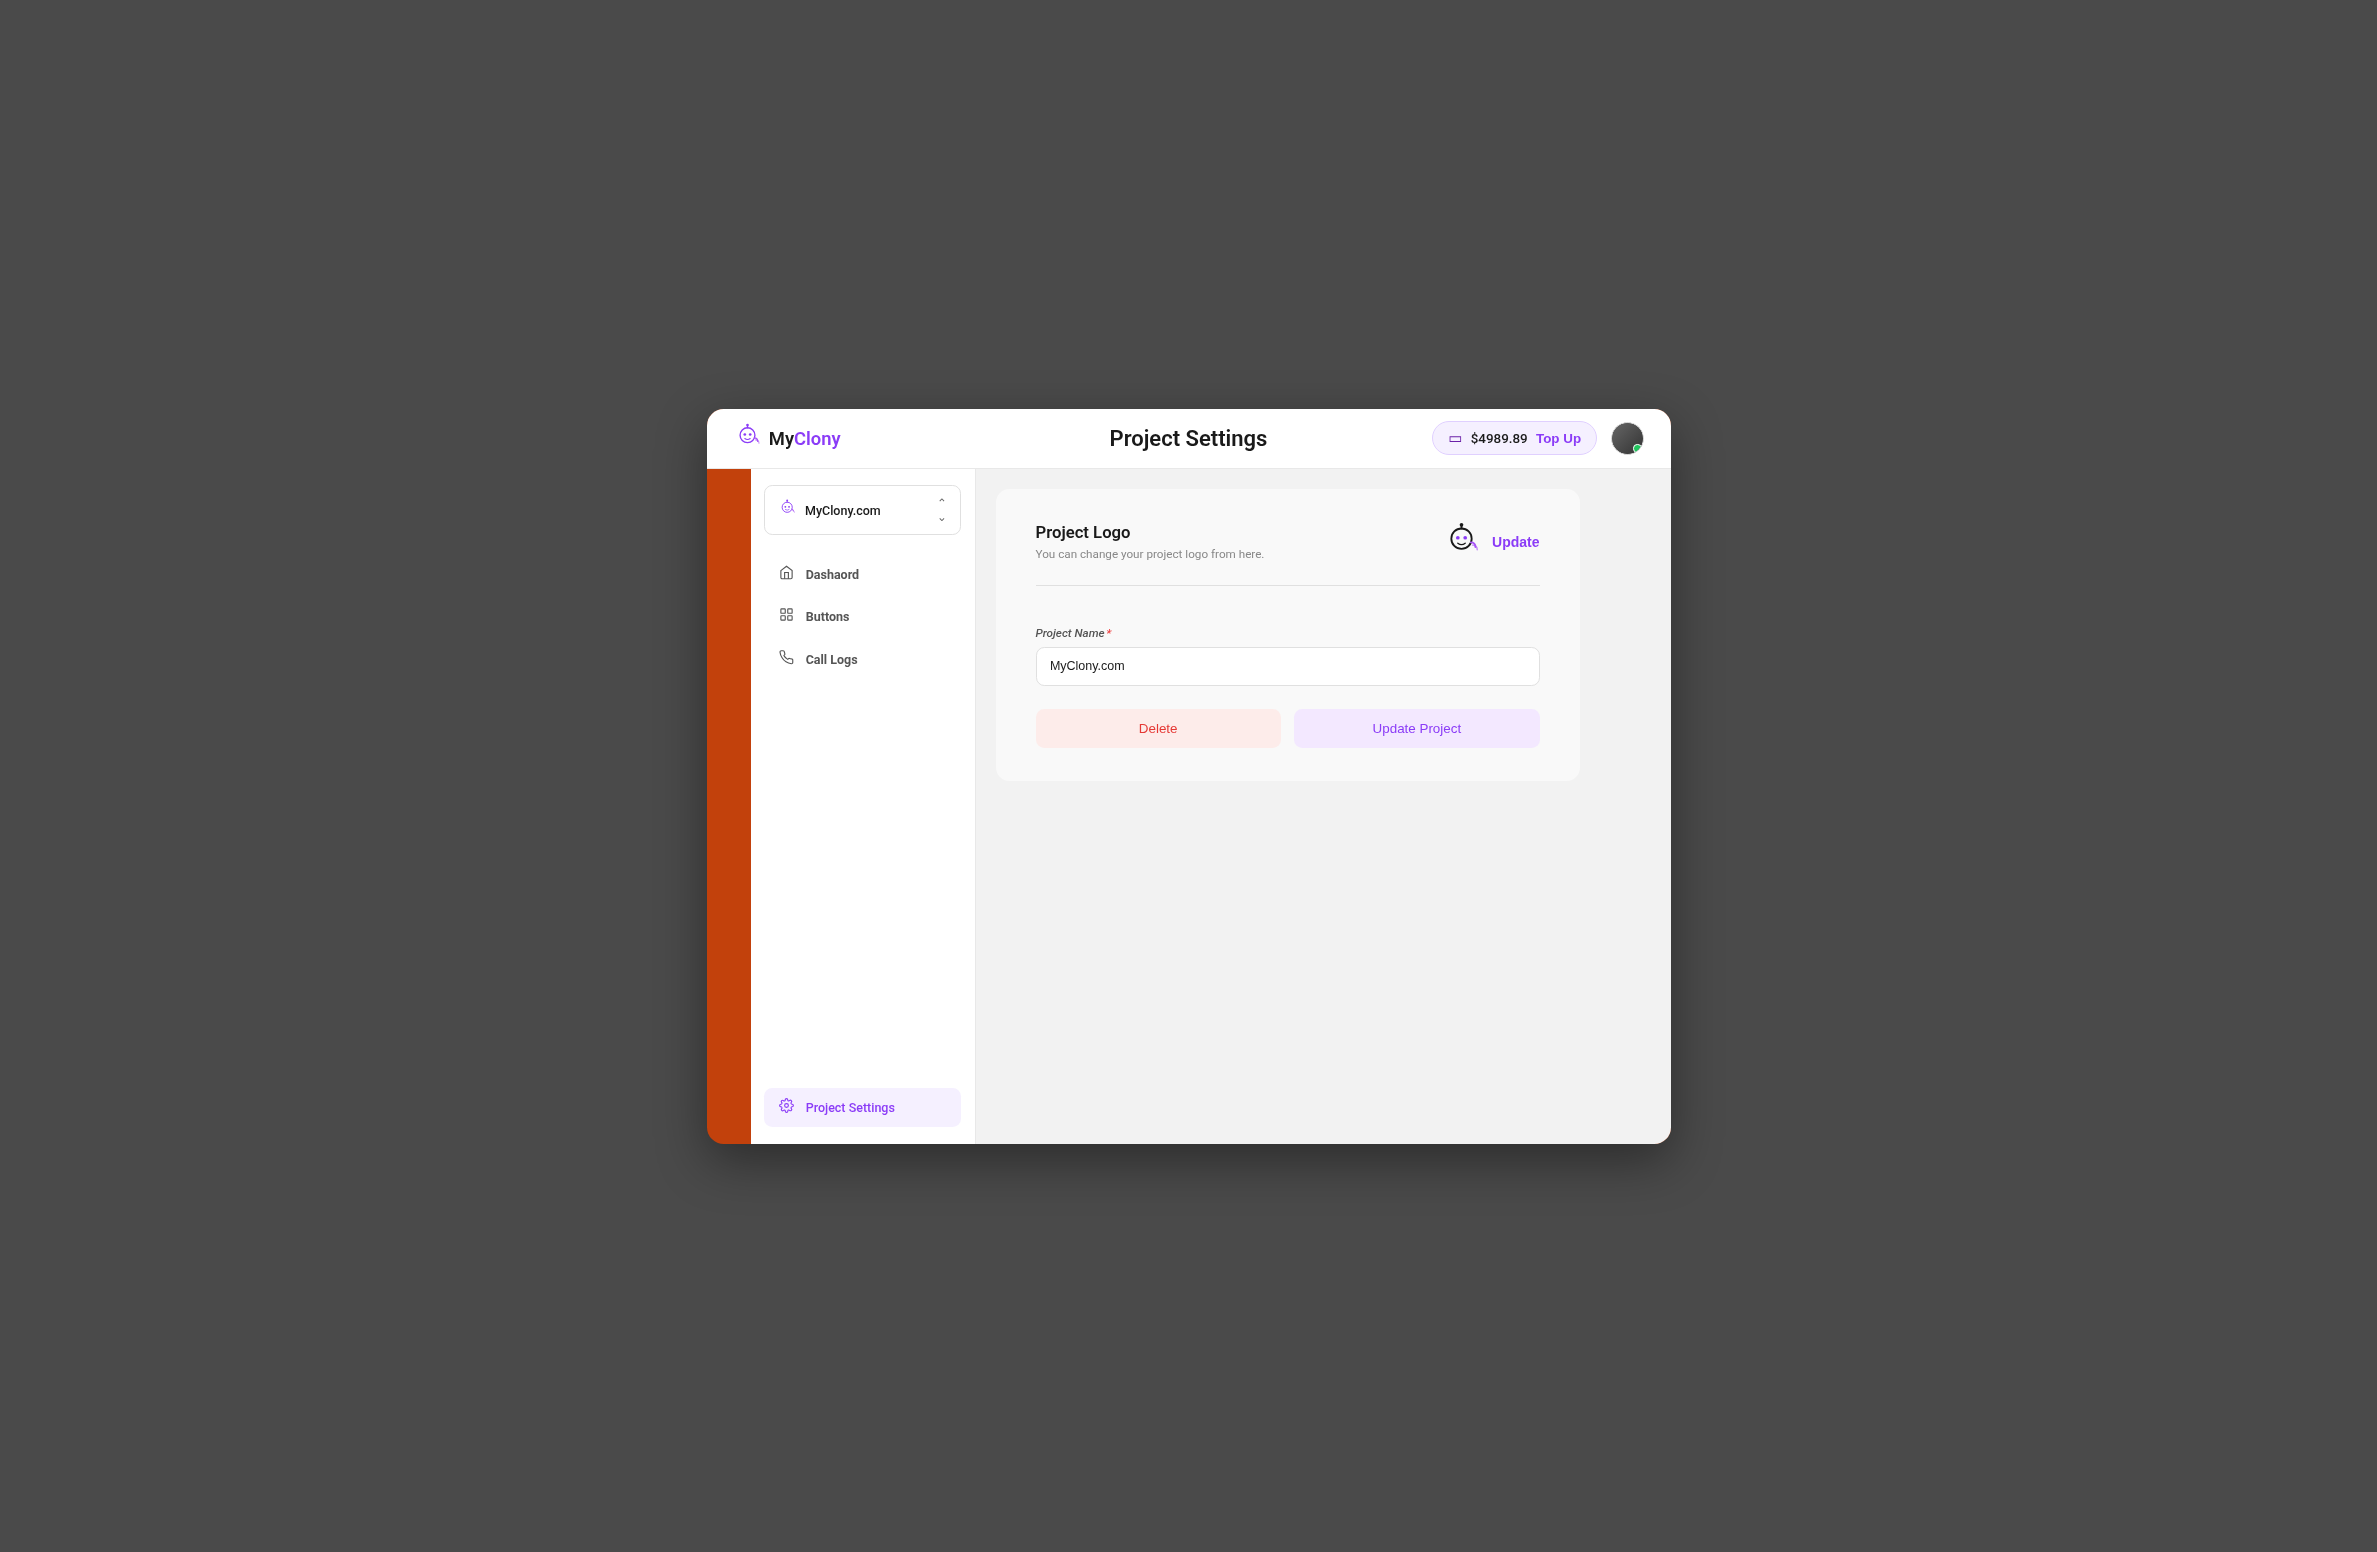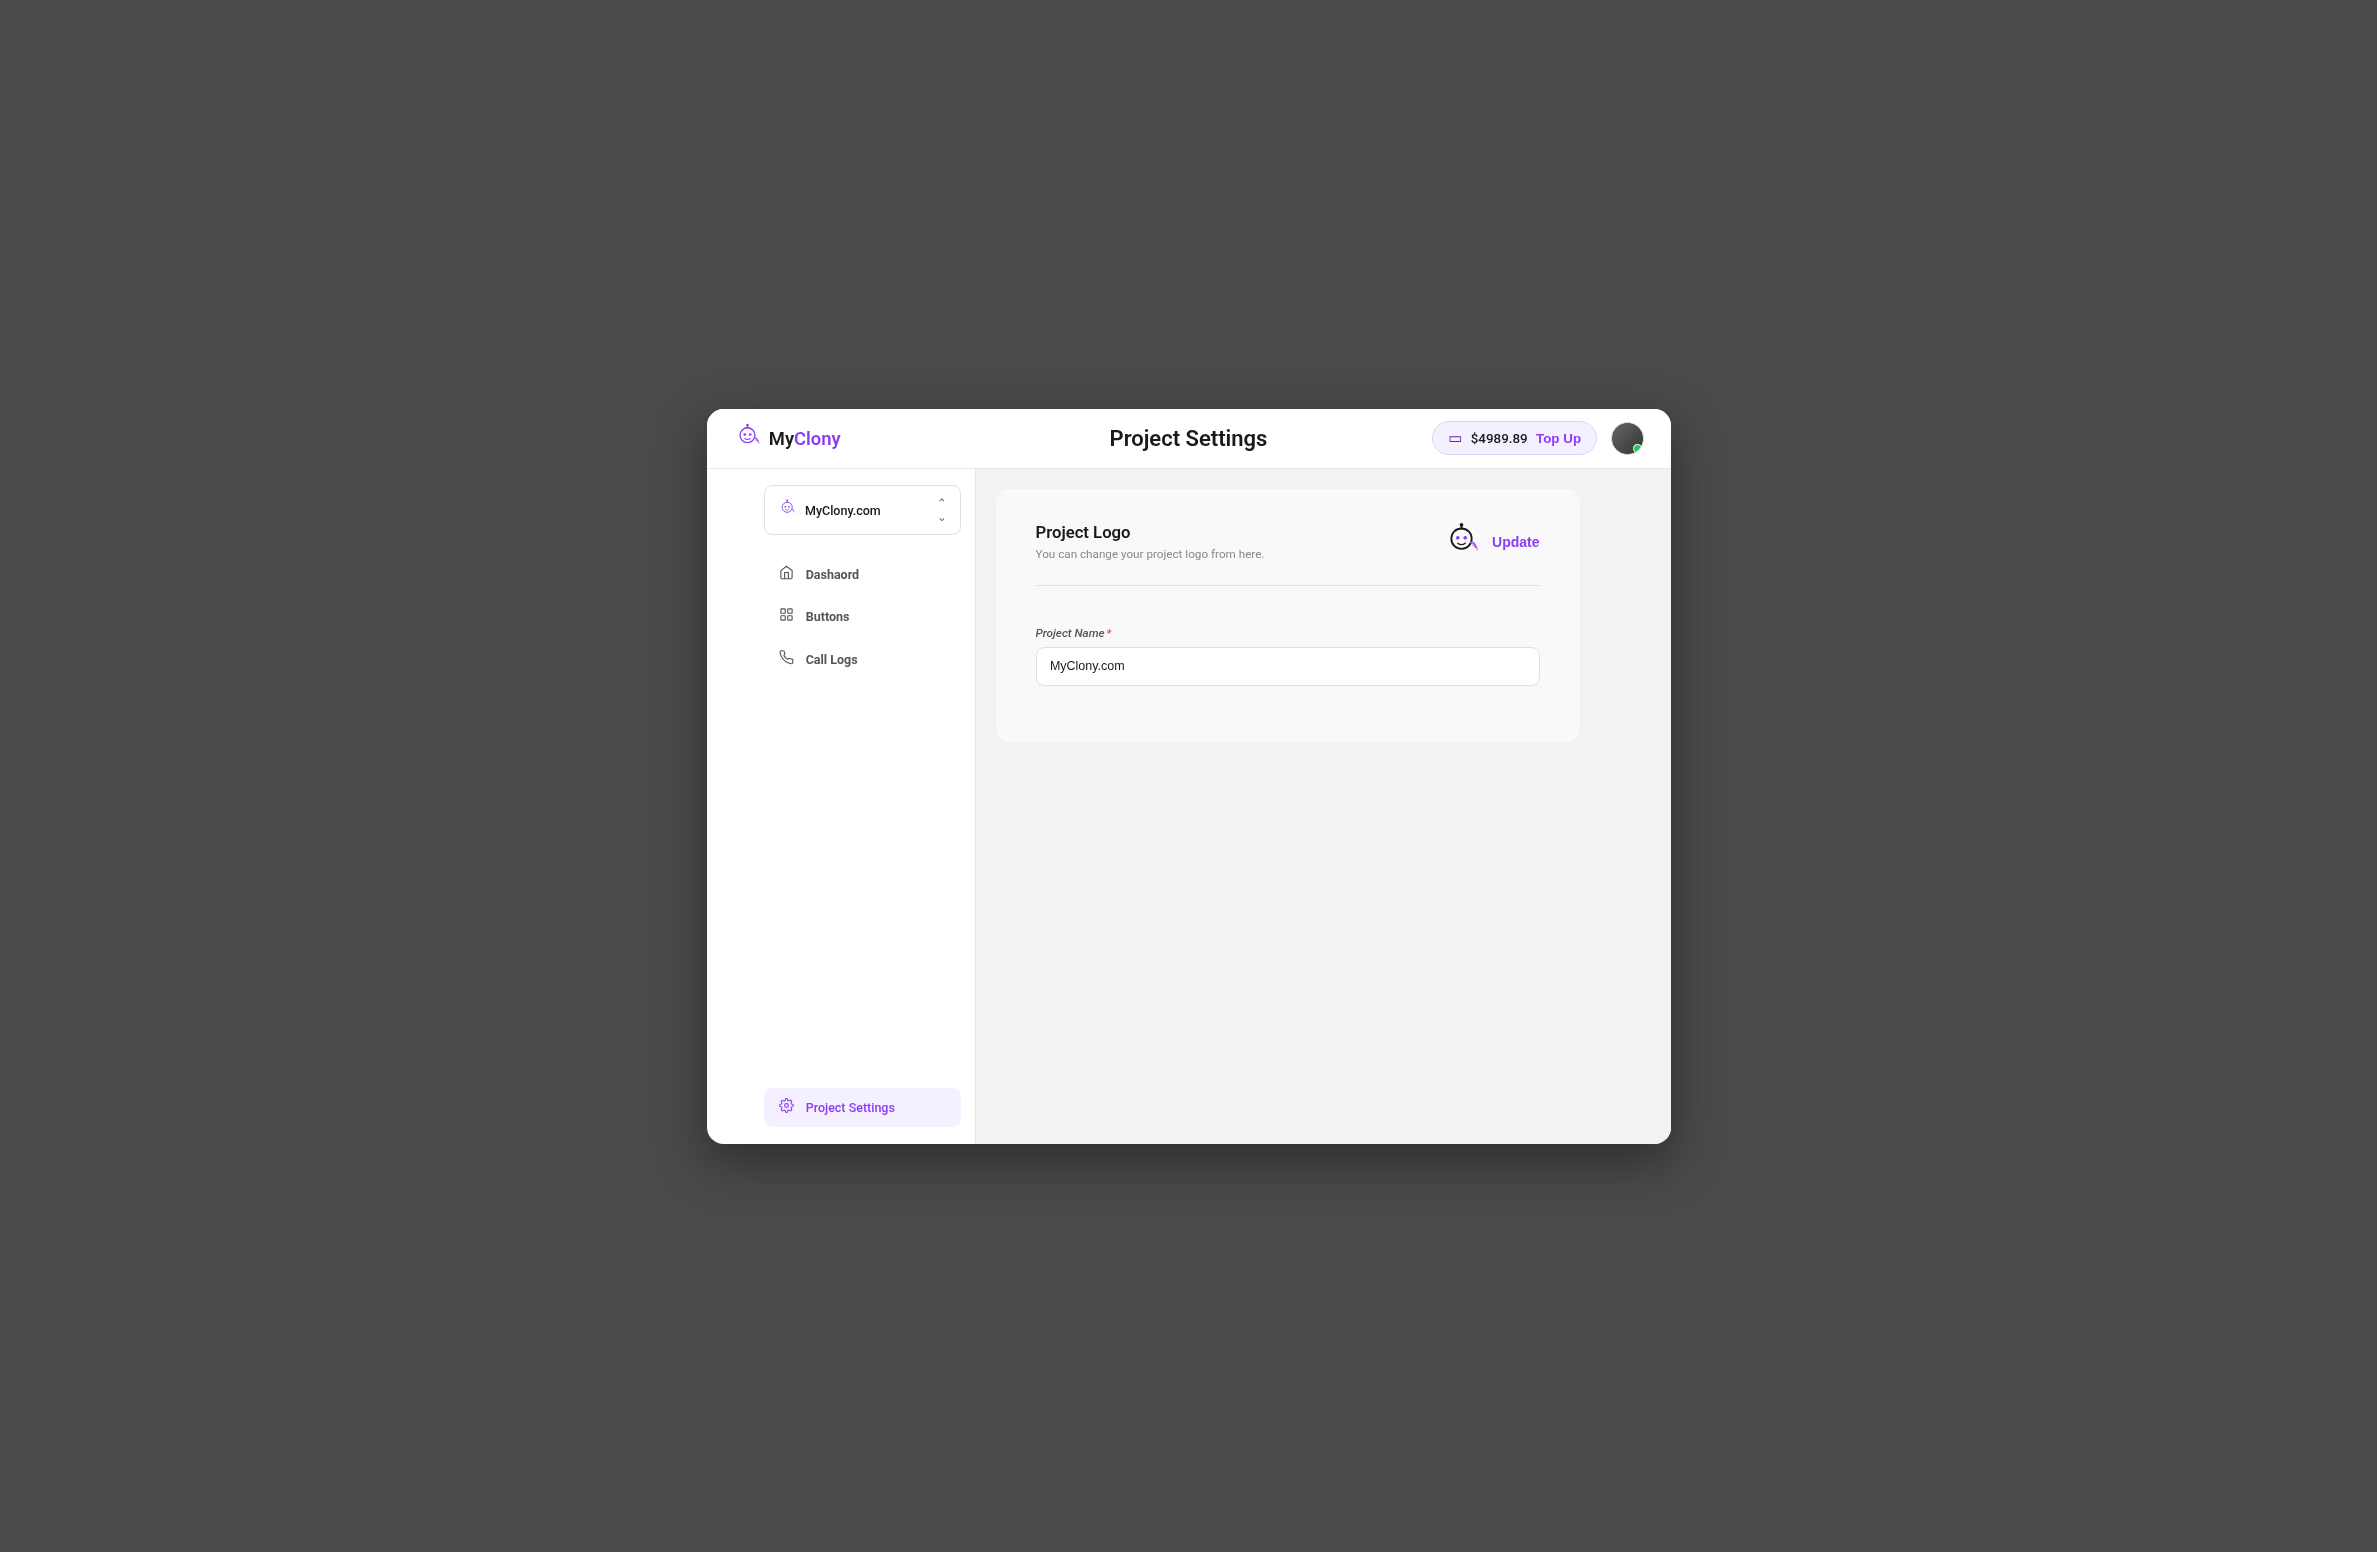--- a/index.html
+++ b/index.html
@@ -7,21 +7,21 @@
       background: #4a4a4a;
       display: flex;
       align-items: center;
       justify-content: center;
       min-height: 100vh;
       font-family: -apple-system, BlinkMacSystemFont, 'Segoe UI', Roboto, sans-serif;
     }
     .app-window {
       width: 964px;
       height: 735px;
-      background: #ffffff;
+      background: #c2410c;
       border-radius: 16.7px;
       overflow: hidden;
       display: flex;
       flex-direction: column;
       box-shadow: 0 16.7px 50px rgba(0,0,0,0.4);
     }
     
     .header {
       display: flex;
       align-items: center;
@@ -414,17 +414,21 @@
           </div>
         </div>
 
         <div class="form-group">
           <label class="form-label">
             <span>Project Name</span><span class="required-star">*</span>
           </label>
           <input class="form-input" type="text" value="MyClony.com" style="">
         </div>
 
+        <div class="form-actions">
+          <button class="btn-delete">Delete</button>
+          <button class="btn-update">Update Project</button>
+        </div>
       </div>
     </div>
   </div>
 </div>
 
 
 </body></html>

